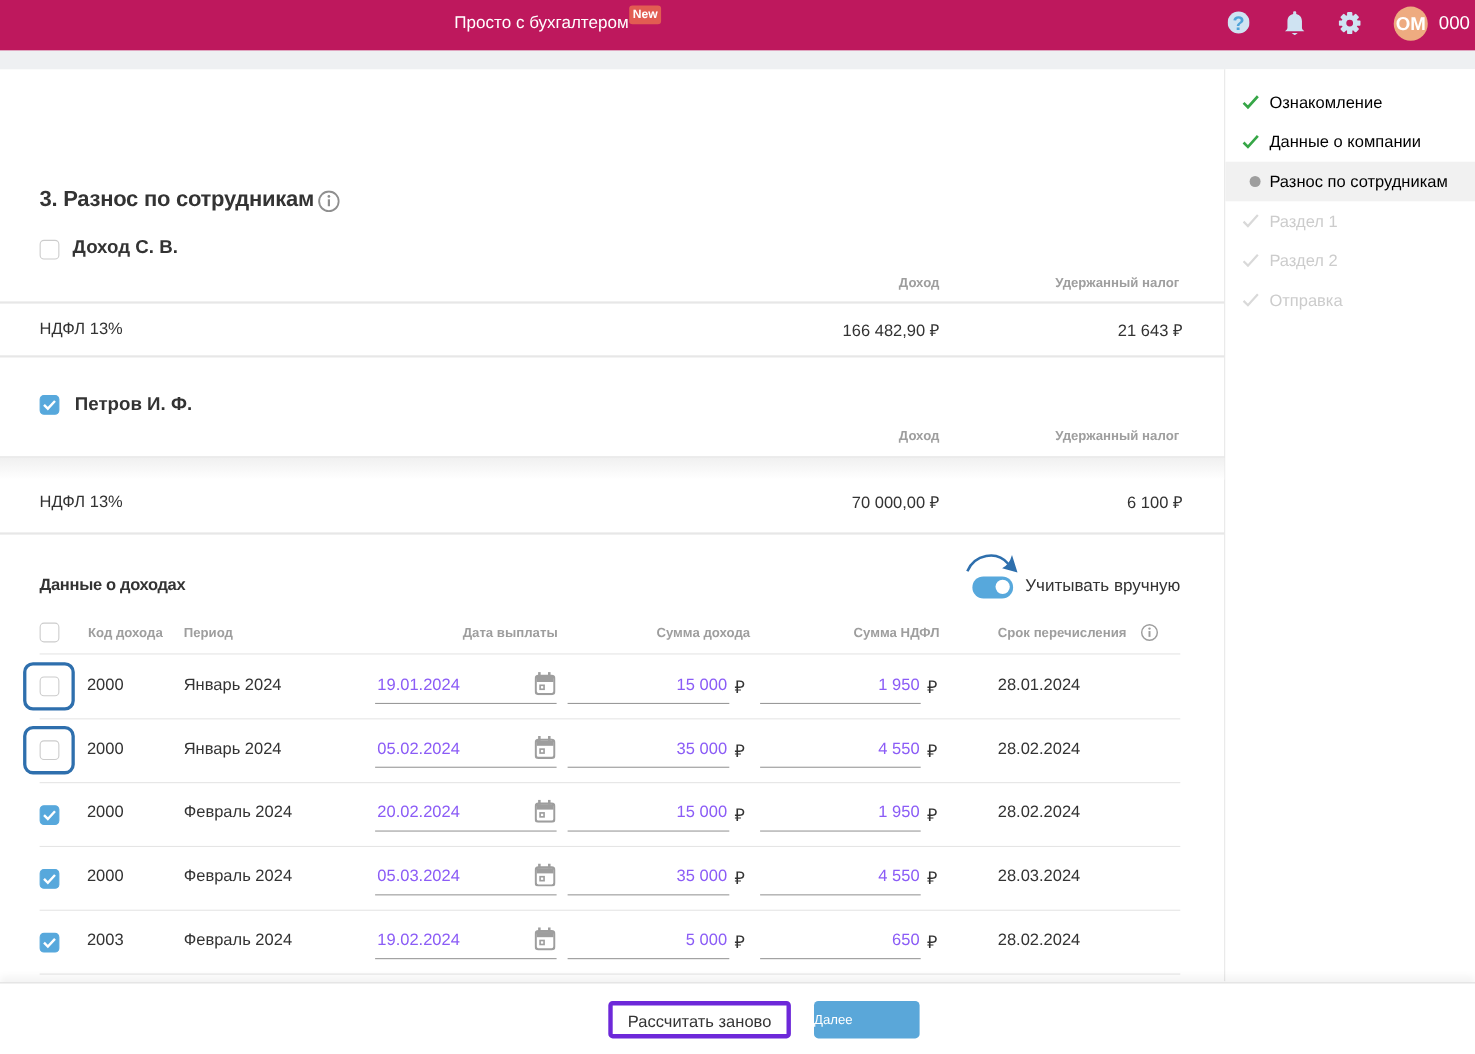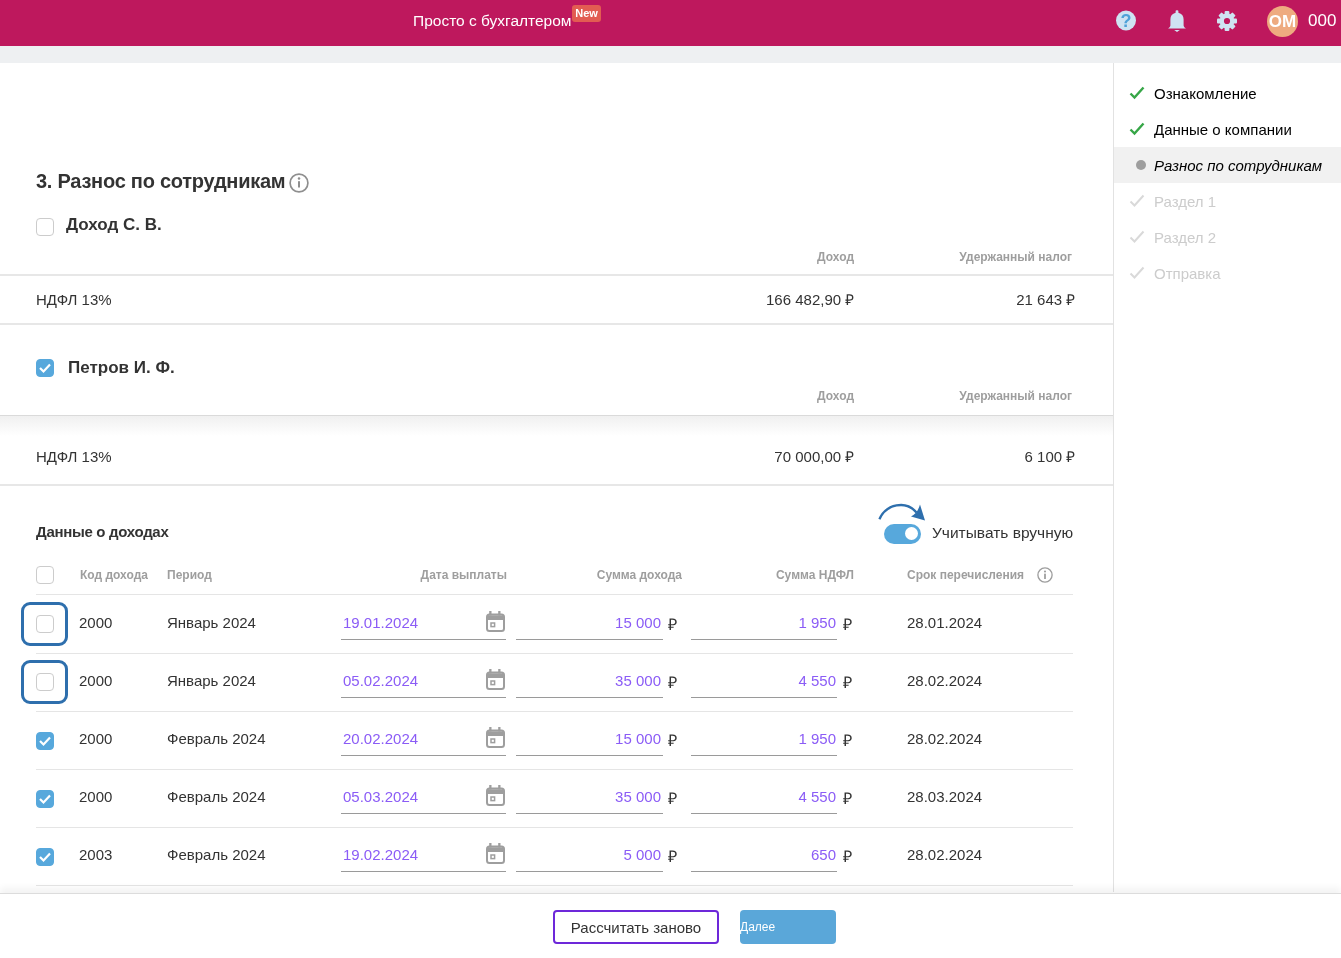--- a/index.html
+++ b/index.html
@@ -22,21 +22,21 @@
 
 
 #strip { position:absolute; left:0; top:46px; width:1341px; height:17px; background:#eef0f2; }
 
 
 #sidebar { position:absolute; left:1114px; top:63px; width:227px; height:829px; background:#fff; }
 #sidedivider { position:absolute; left:1113px; top:63px; width:1px; height:829px; background:#e2e2e2; }
 .sitem { position:absolute; left:0; width:227px; height:36px; font-size:15px; color:#000000; }
 .sitem .lbl { position:absolute; left:40px; top:10px; }
 .sitem.dis { color:#ccc; }
-.sitem.active { background:#f1f1f1;font-style:italic; }
+.sitem.active { background:#f1f1f1; }
 .sicon { position:absolute; left:15px; top:11px; }
 .sdot { position:absolute; left:22px; top:13px; width:10px; height:10px; border-radius:50%; background:#9e9e9e; }
 
 
 #title { position:absolute; left:36px; top:103px; font-size:24px; font-weight:bold; color:#333; letter-spacing:-0.45px; }
 #sect { position:absolute; left:36px; top:170px; font-size:20px; font-weight:bold; color:#333; letter-spacing:-0.25px; }
 .infoico { position:absolute; }
 
 .empcheck { position:absolute; width:18px; height:18px; border:1px solid #ccc; border-radius:4px; background:#fff; }
 .empcheck.checked { background:#57a8dc; border-color:#57a8dc; }
@@ -65,21 +65,21 @@
   border:3px solid #2e6fad; border-radius:9px; background:#fff; }
 .cb { position:absolute; left:36px; width:18px; height:18px; border:1px solid #ccc;
   border-radius:4px; background:#fff; }
 .cb.on { background:#57a8dc; border-color:#57a8dc; }
 .rsep { position:absolute; left:36px; width:1037px; height:1px; background:#e5e5e5; }
 
 
 #footer { position:absolute; left:0; top:893px; width:1341px; height:65px; background:#fff;
   border-top:1px solid #dcdcdc; box-shadow:0 -5px 7px rgba(0,0,0,0.05); }
 #btn1 { position:absolute; left:553px; top:910px; width:166px; height:34px; background:#fff;
-  border:2px solid #6d28d9; border-radius:4px; font-size:15px; color:#333;
+  border:4px solid #6d28d9; border-radius:4px; font-size:15px; color:#333;
   text-align:center; line-height:32px; }
 #btn2 { position:absolute; left:740px; top:910px; width:96px; height:34px; background:#5aa7d9;
   border-radius:4px; font-size:12px; color:#fff; text-align:left; line-height:34px; }
 </style>
 </head>
 <body>
 <div id="page">
 
   <div id="hdr">
     <div id="brand">Просто с бухгалтером</div>

